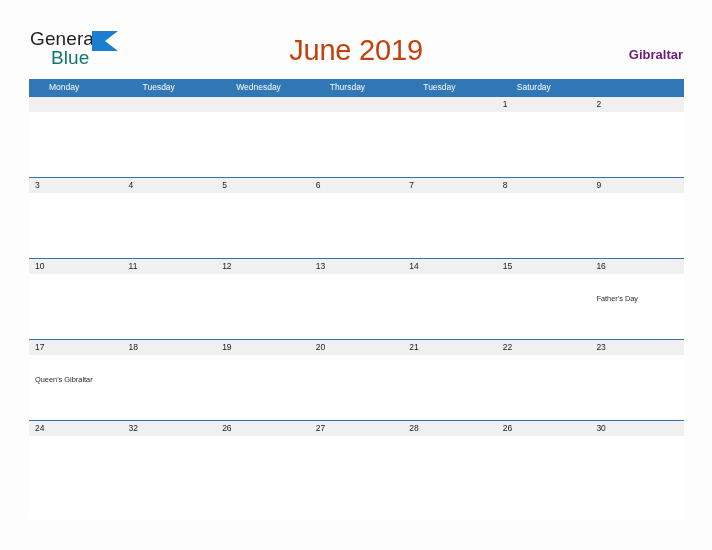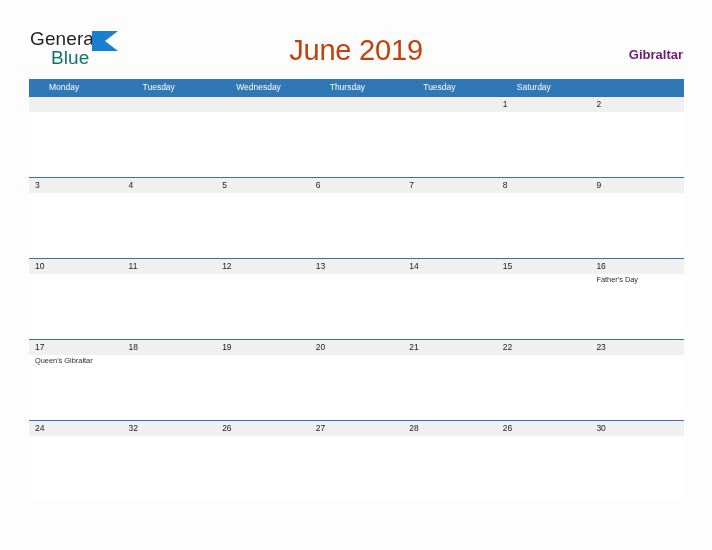--- a/index.html
+++ b/index.html
@@ -128,20 +128,21 @@
     display: flex;
     width: 655px;
     height: 15px;
     background: #f0f0f0;
   }
   .week-row .body-band {
     display: flex;
     width: 655px;
     height: 64px;
     background: #ffffff;
+    margin-top: 19px;
   }
   .date-cell {
     width: 93.571px;
     height: 15px;
     box-sizing: border-box;
     padding-left: 6px;
     font-size: 8.5px;
     line-height: 15px;
     color: #1a1a1a;
     white-space: nowrap;

